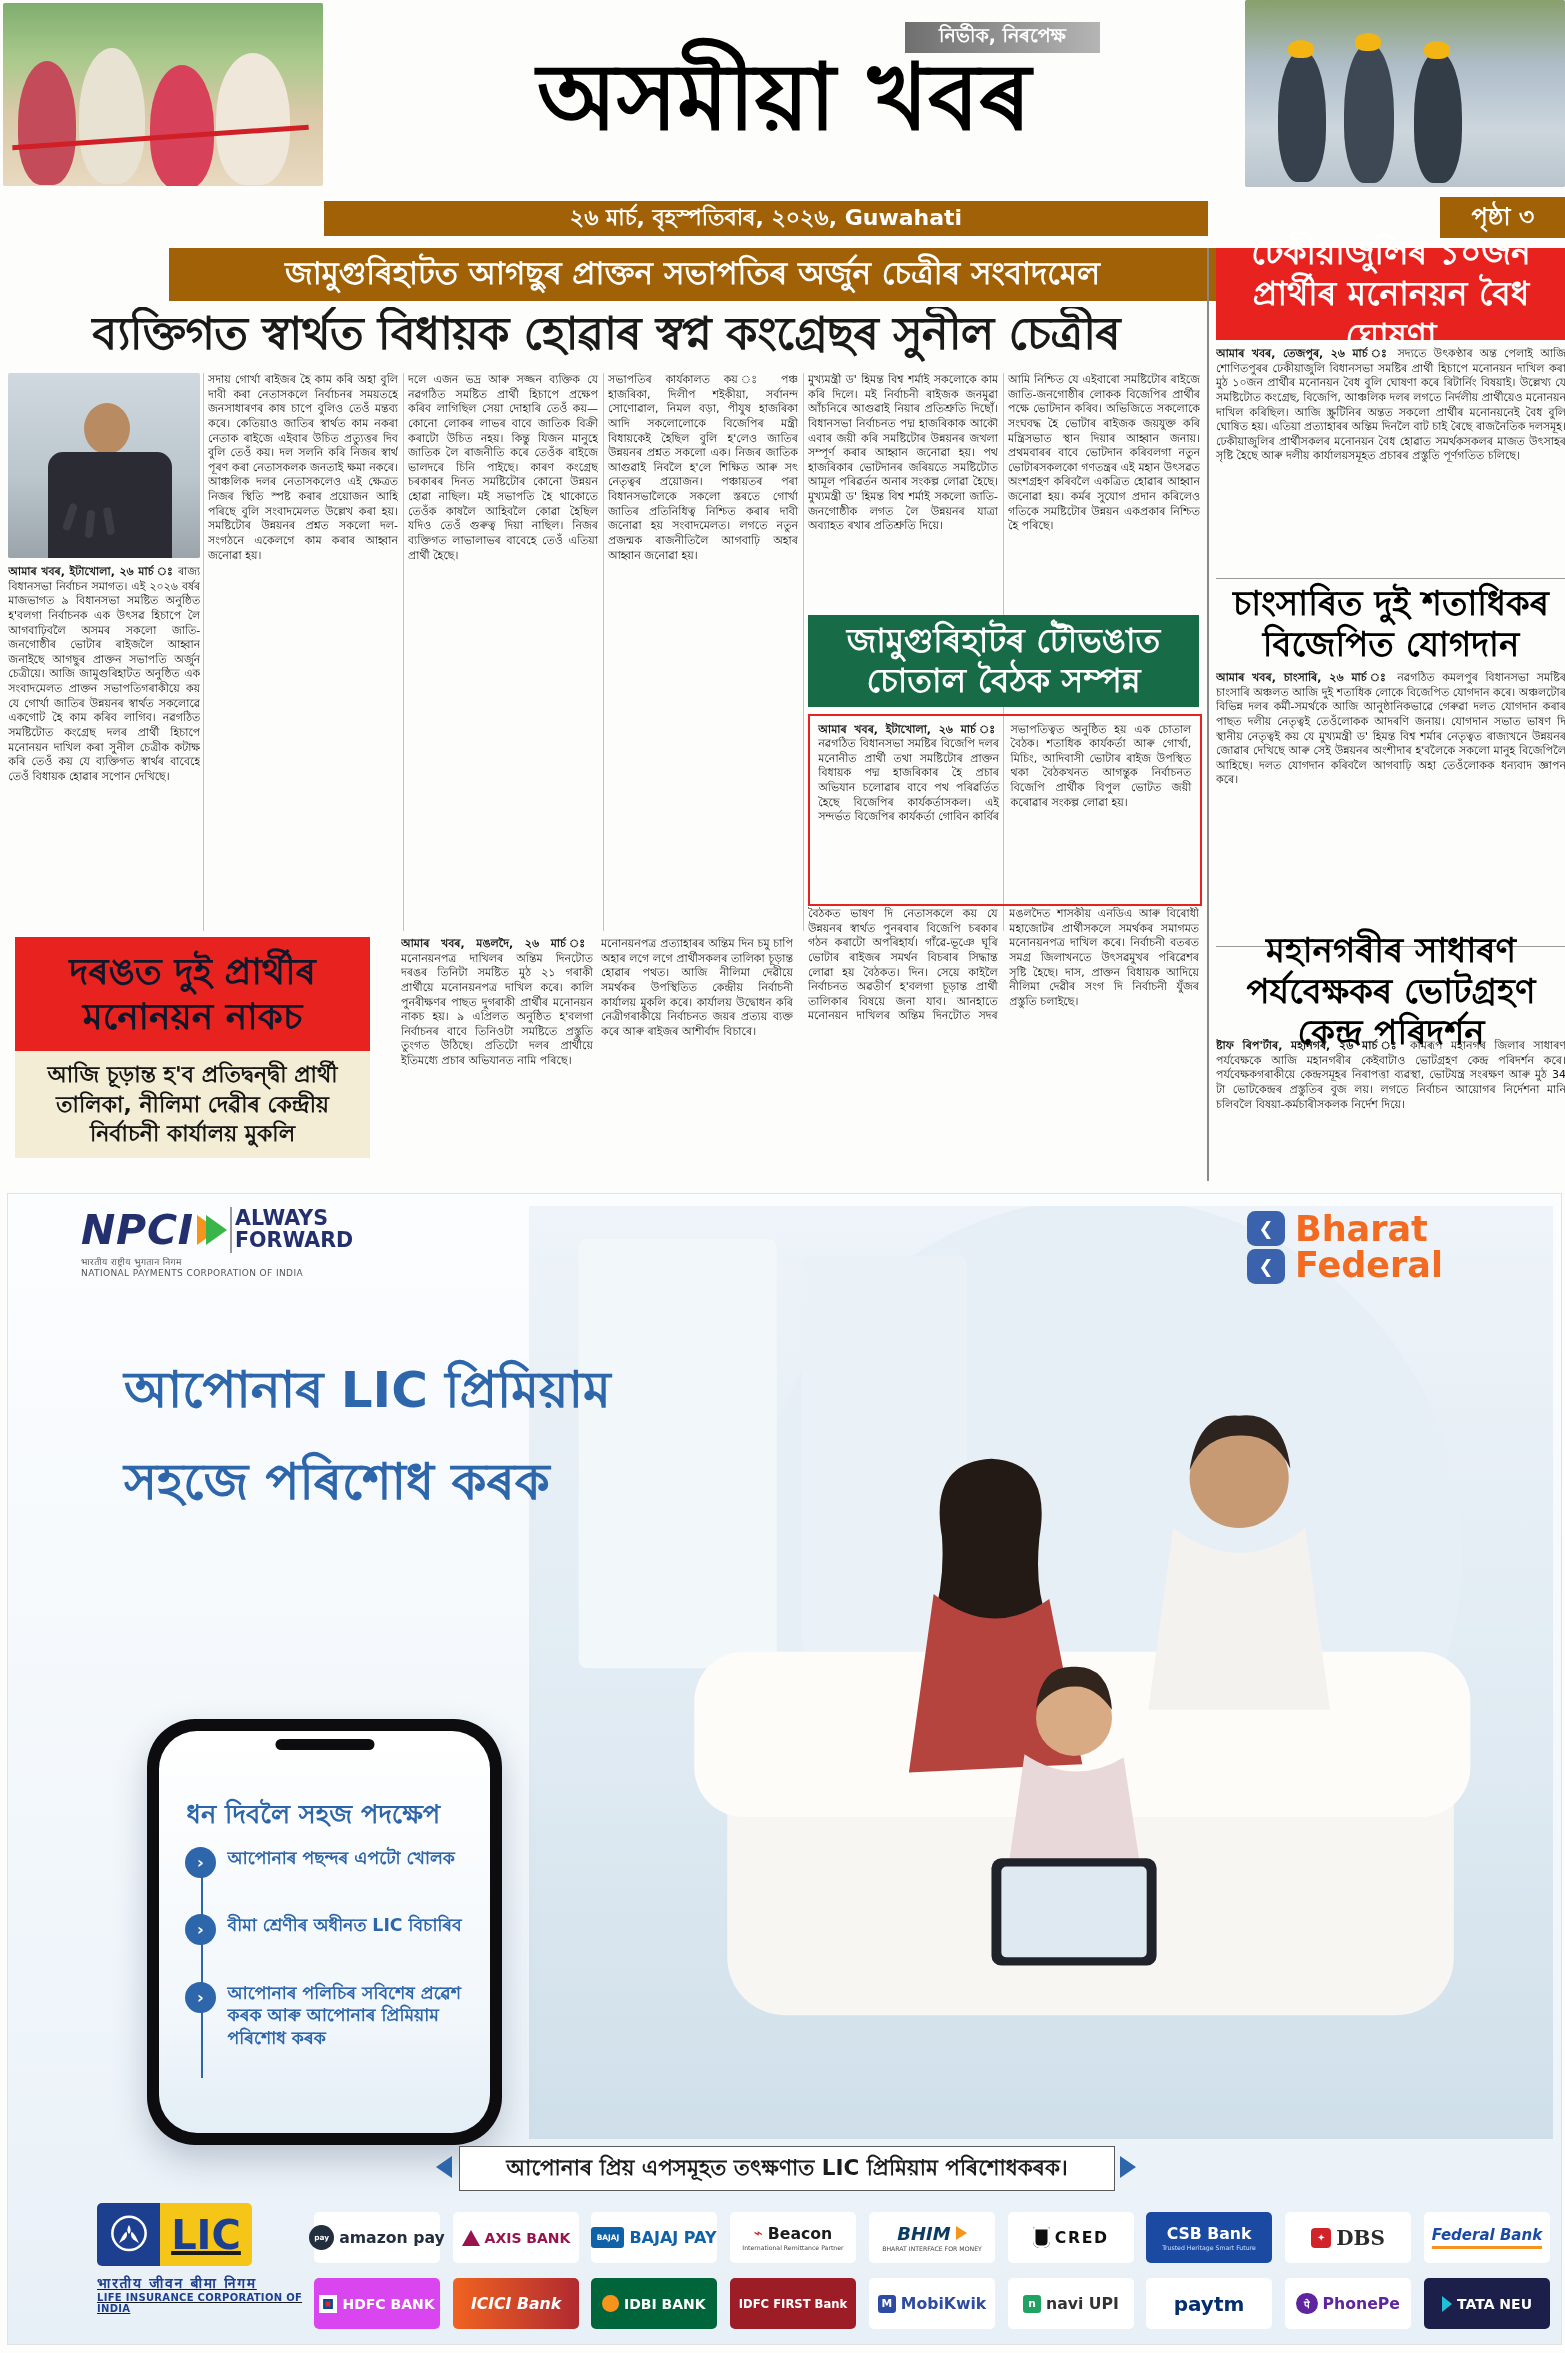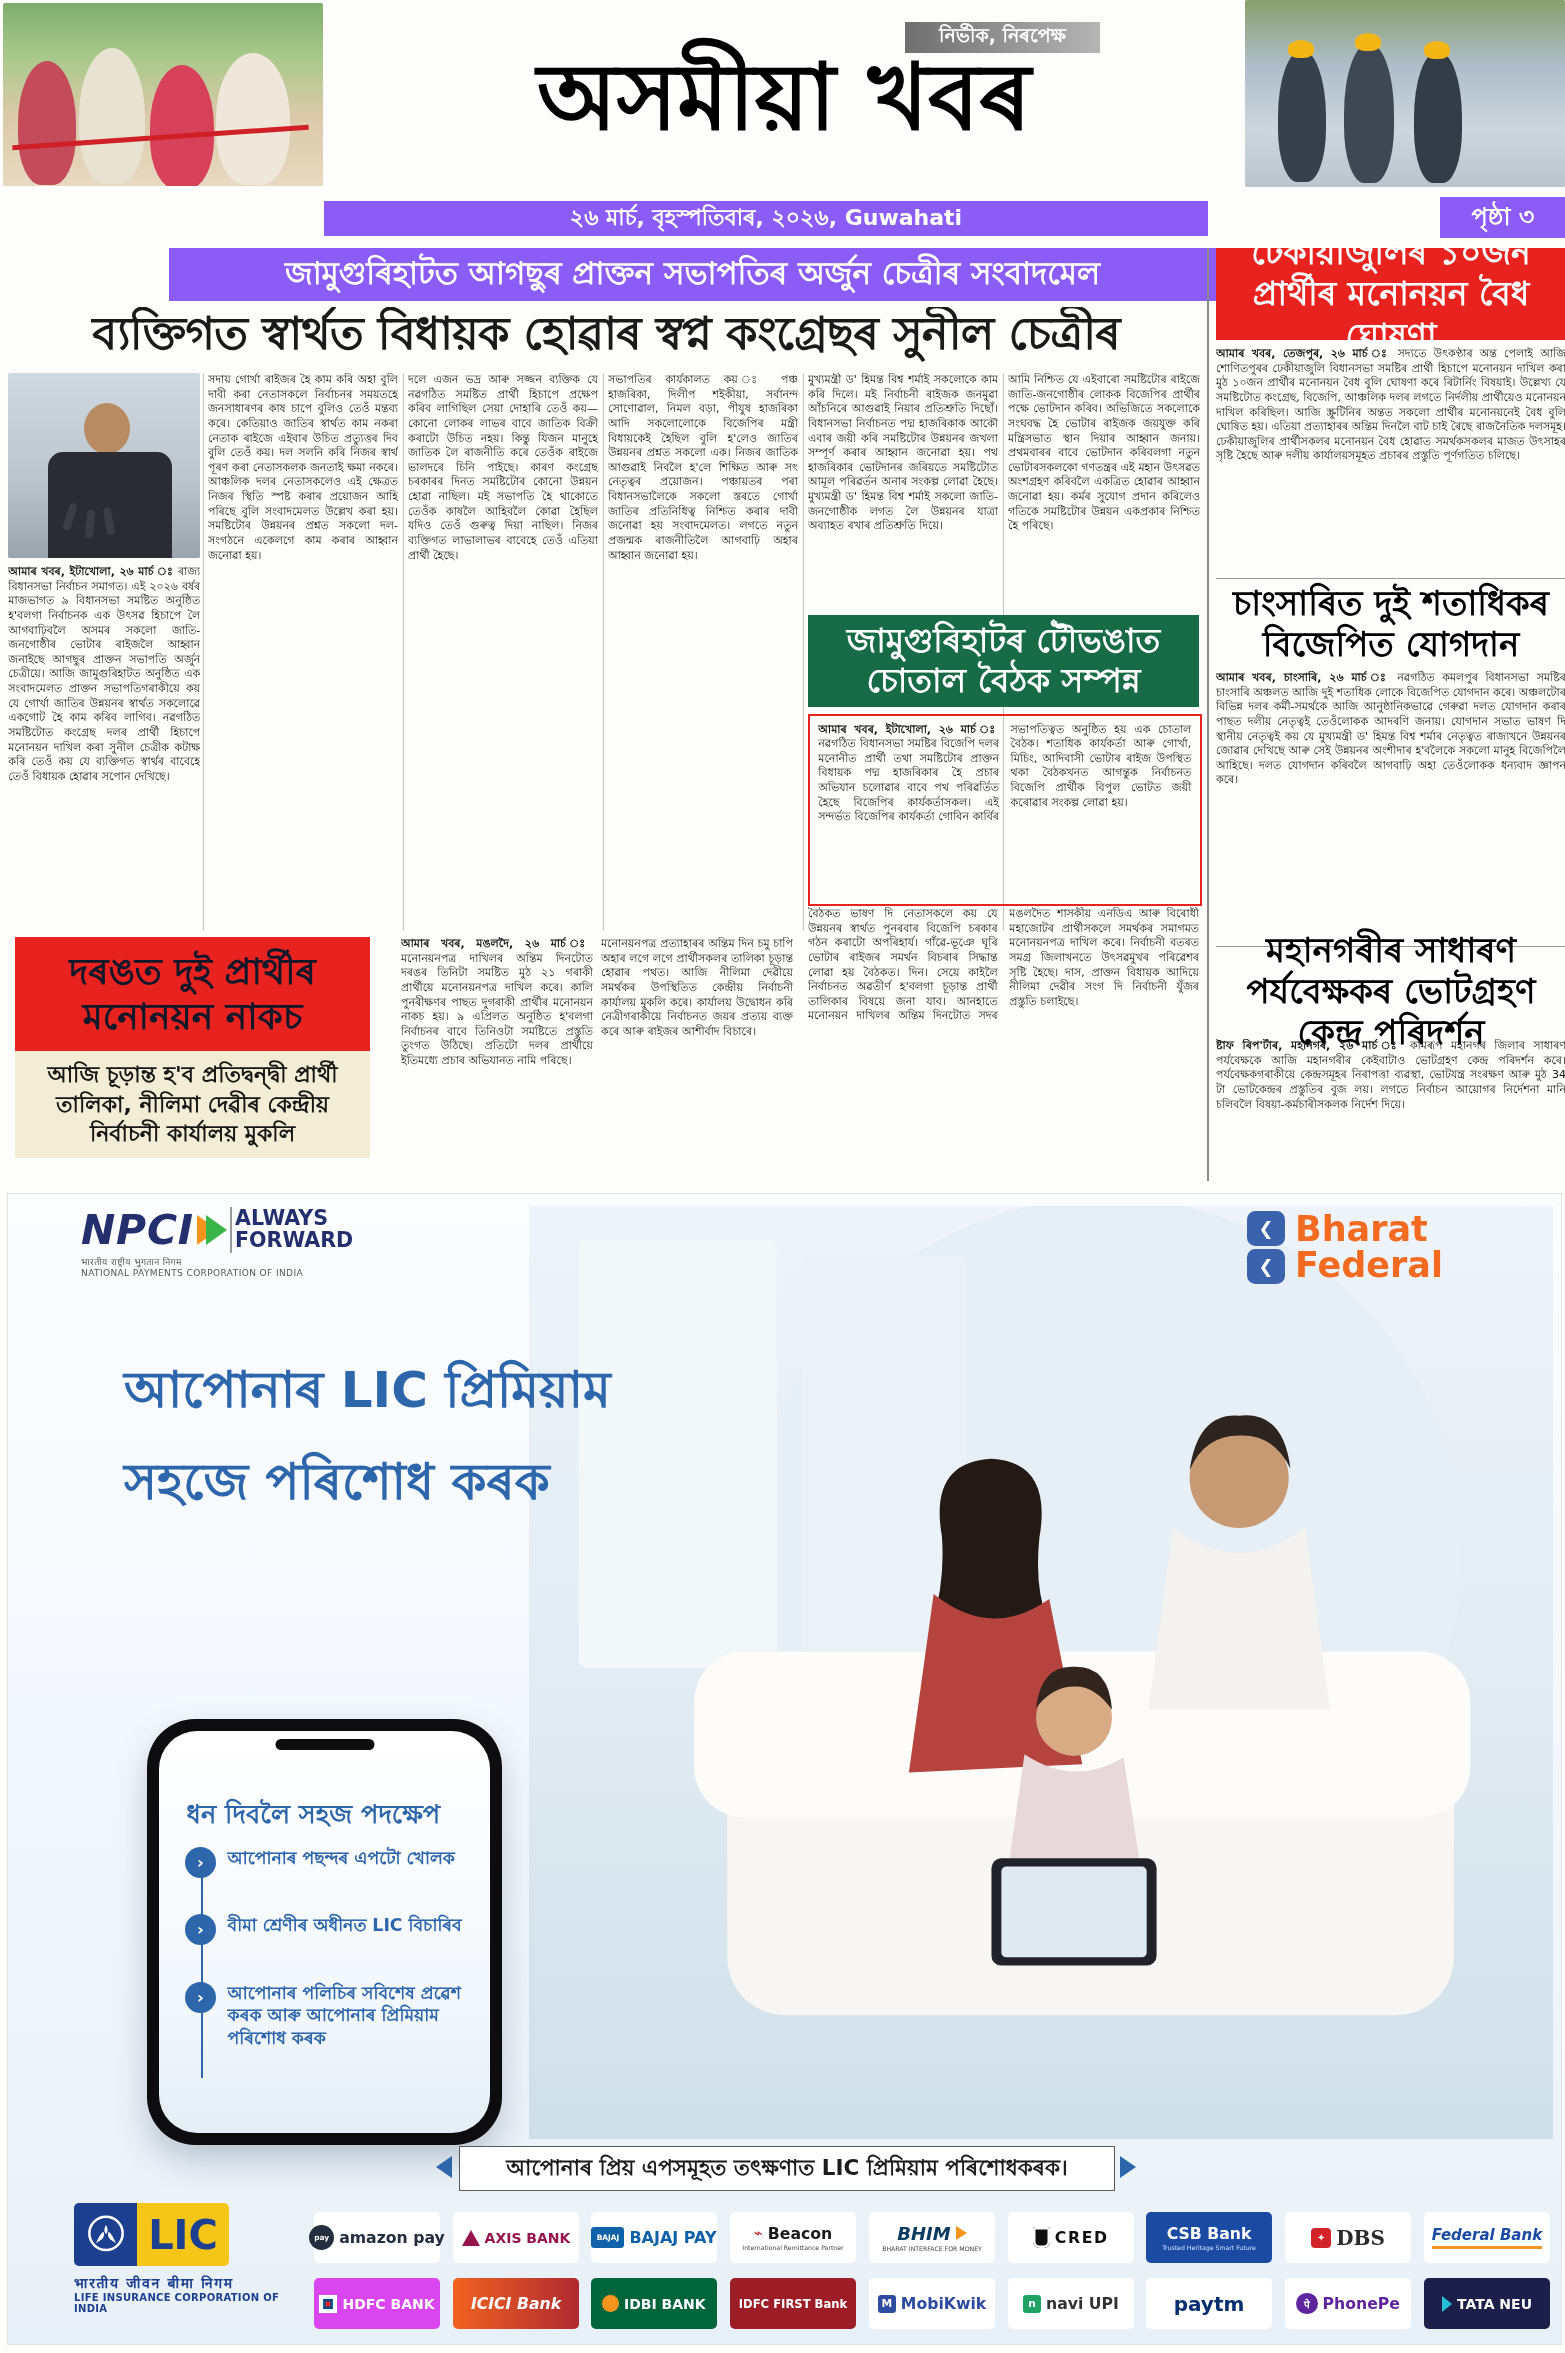--- a/index.html
+++ b/index.html
@@ -9,21 +9,21 @@
   
   .photo{overflow:hidden;border-radius:1.7px;}
   .photo-left{background:linear-gradient(180deg,#7fae6f 0%,#a9c98b 30%,#d9c9a8 60%,#e8d9c0 100%);}
   .photo-right{background:linear-gradient(180deg,#88a06c 0%,#aebdc9 35%,#cdd6dd 70%,#b9c4cc 100%);}
   .crowd-blob{position:absolute;border-radius:50% 50% 40% 40%;}
   .ribbon{position:absolute;height:5px;background:#d01f26;transform:rotate(-4deg);}
   .masthead-title{display:flex;align-items:center;justify-content:center;white-space:nowrap;overflow:hidden;
     font-family:"DejaVu Serif","Liberation Serif",serif;font-weight:bold;font-size:92px;color:#000;}
   .tagline{display:flex;align-items:center;justify-content:center;color:#fff;font-size:19px;font-weight:bold;
     background:linear-gradient(90deg,#6f6f6f,#b5b5b5);}
-  .redbar{background:#8b5cf6;color:#fff;display:flex;align-items:center;justify-content:center;
+  .redbar{background:#a16207;color:#fff;display:flex;align-items:center;justify-content:center;
     font-weight:bold;}
   
   .kicker{font-size:31px;}
   .headline-main{font-family:"DejaVu Serif","Liberation Serif",serif;font-weight:bold;font-size:45px;
     display:flex;align-items:center;justify-content:center;white-space:nowrap;overflow:hidden;letter-spacing:-0.8px;}
   .body-txt{font-size:11px;line-height:1.33;text-align:justify;overflow:hidden;color:#141414;}
   .dateline{font-weight:bold;}
   .vr{background:#c2c2c2;width:0.8px;}
   .vr-strong{background:#8a8a8a;width:1.7px;}
   .hr{background:#9a9a9a;height:0.8px;}
@@ -248,21 +248,21 @@
         <span class="step-ic">›</span>
         <span class="step-txt">আপোনাৰ পলিচিৰ সবিশেষ প্রৱেশ কৰক আৰু আপোনাৰ প্রিমিয়াম পৰিশোধ কৰক</span>
       </div>
     </div>
   </div>
 
   <span class="abs tri" style="left:436px;top:2156px;border-top:11.6px solid transparent;border-bottom:11.6px solid transparent;border-right:16.5px solid #2d66ab;"></span>
   <div class="abs strip" style="left:459px;top:2146px;width:654px;height:43px;">আপোনাৰ প্রিয় এপসমূহত তৎক্ষণাত LIC প্রিমিয়াম পৰিশোধকৰক।</div>
   <span class="abs tri" style="left:1120px;top:2156px;border-top:11.6px solid transparent;border-bottom:11.6px solid transparent;border-left:16.5px solid #2d66ab;"></span>
 
-  <div class="abs" style="left:74px;top:2203px;width:206px;height:124px;">
+  <div class="abs" style="left:97px;top:2203px;width:206px;height:124px;text-decoration:underline;">
     <div style="display:flex;">
       <span class="lic-sq" style="width:63px;height:63px;background:#1d3f8f;border-radius:5px 0 0 5px;">
         <svg width="50" height="50" viewBox="0 0 60 60">
           <circle cx="30" cy="28" r="20" fill="none" stroke="#ffffff" stroke-width="3"></circle>
           <path d="M18 40 q5 -12 9 -14 q2 5 -2 9z" fill="#ffffff"></path>
           <path d="M42 40 q-5 -12 -9 -14 q-2 5 2 9z" fill="#ffffff"></path>
           <path d="M30 18 q4 6 0 11 q-4 -5 0 -11z" fill="#ffffff"></path>
         </svg>
       </span>
       <span class="lic-sq" style="width:92px;height:63px;background:#f5c518;border-radius:0 5px 5px 0;color:#1d3f8f;font-size:40px;font-weight:bold;">LIC</span>

